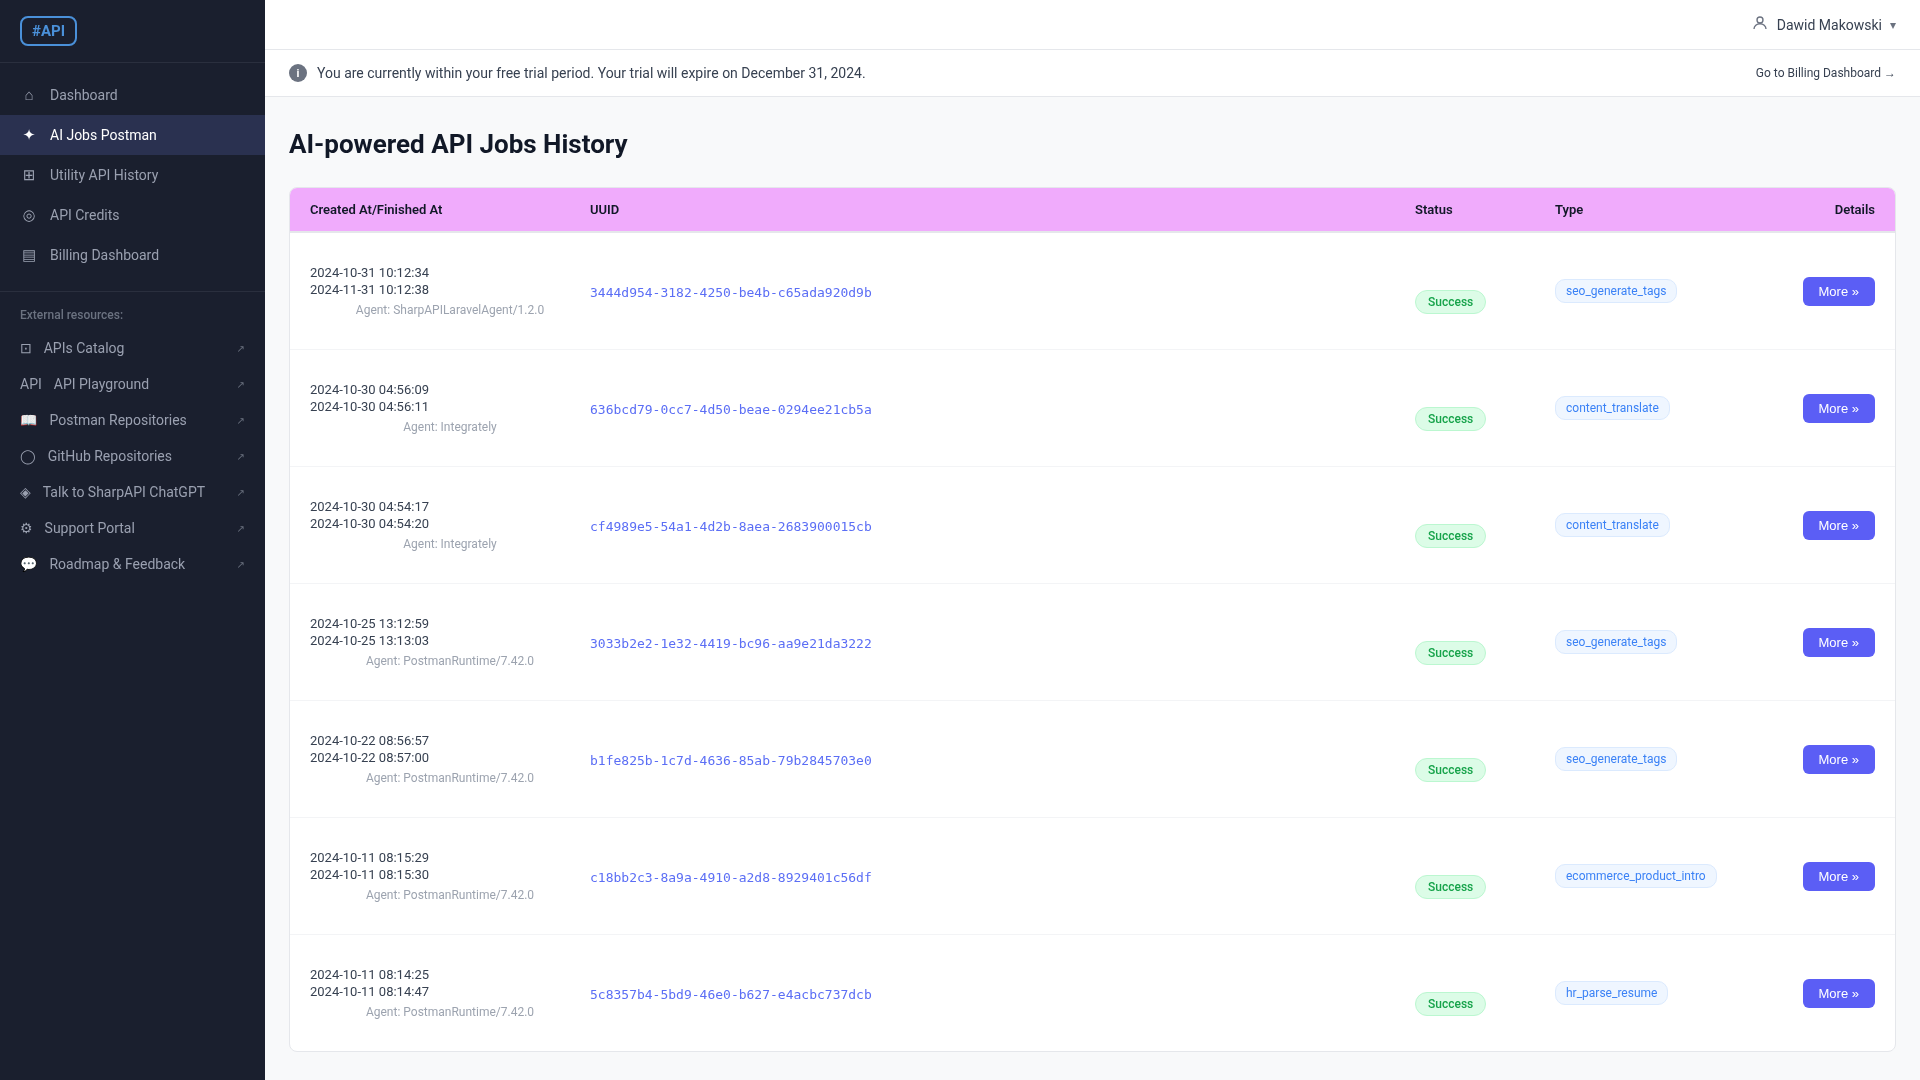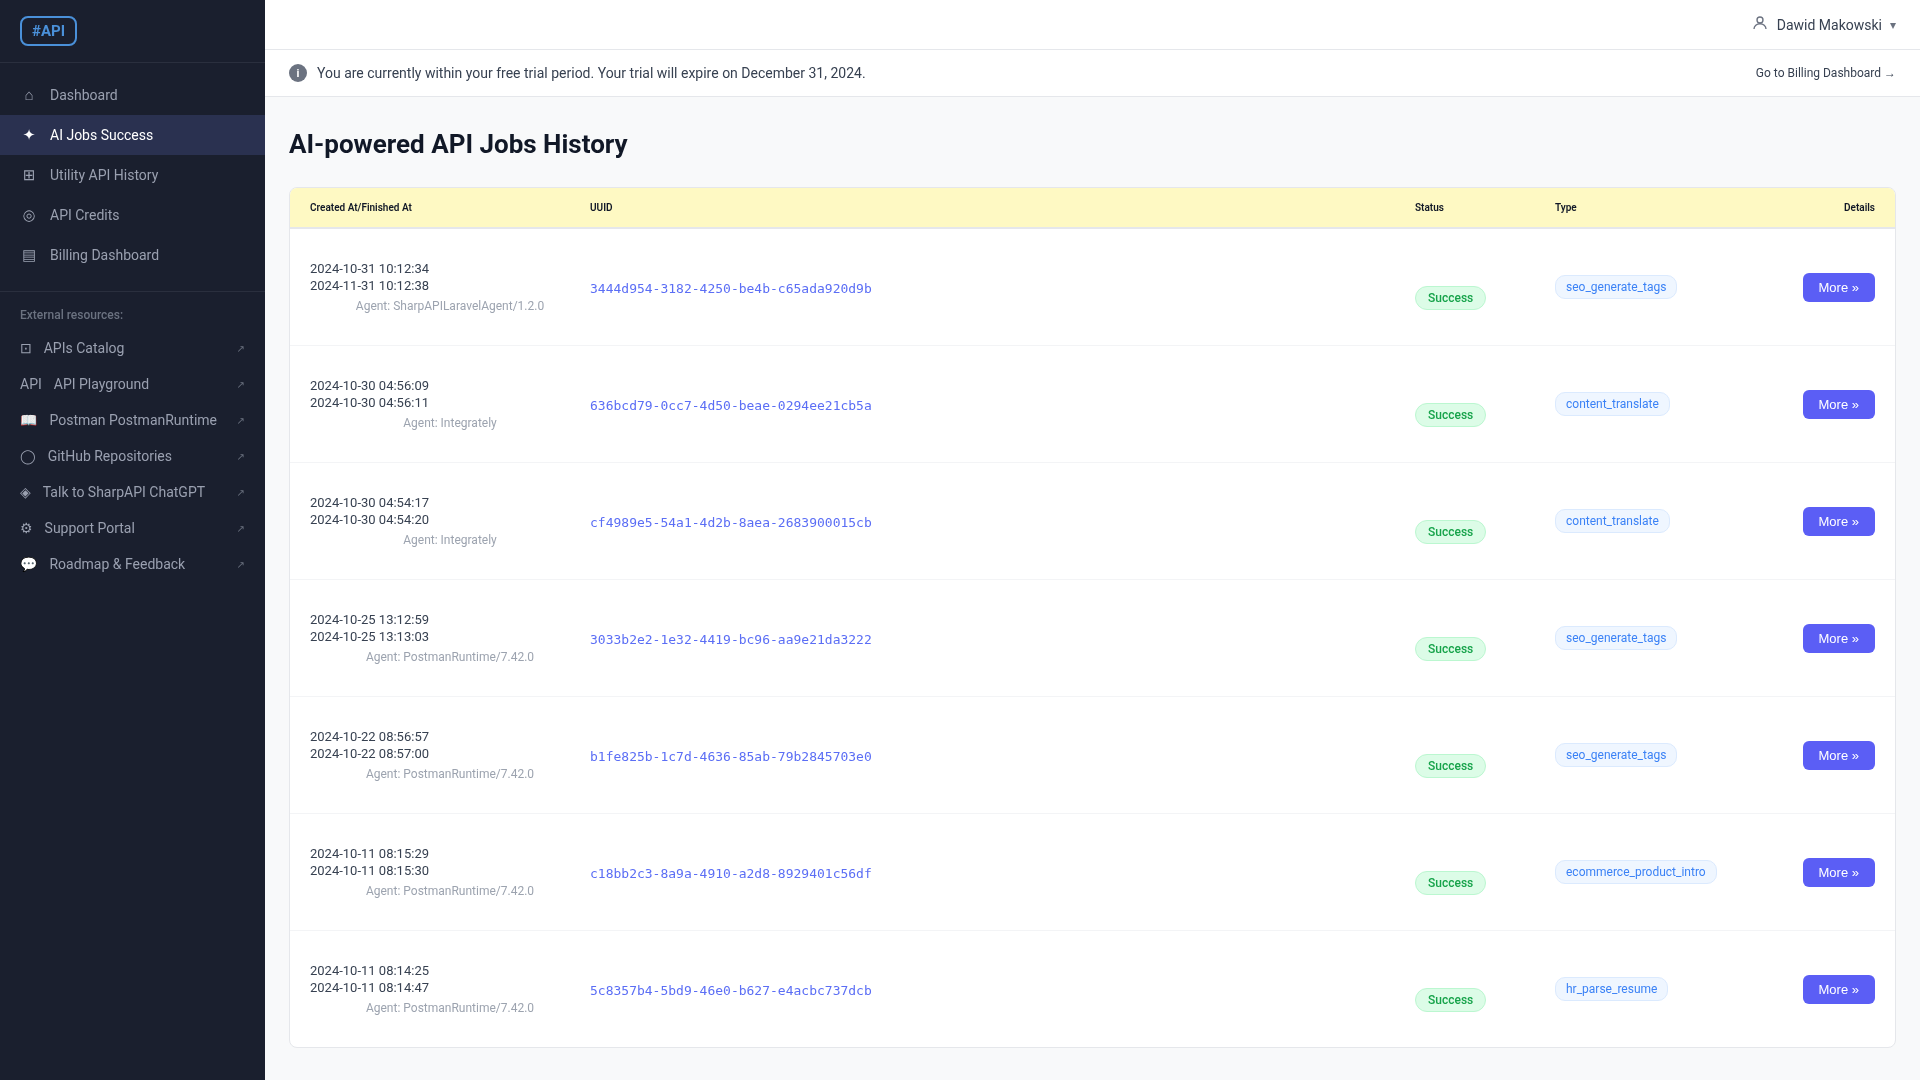--- a/index.html
+++ b/index.html
@@ -154,23 +154,23 @@
       border-radius: 8px;
       overflow: hidden;
       border: 1px solid #e5e7eb;
     }
     .table-header {
       display: grid;
       grid-template-columns: 280px 1fr 140px 200px 120px;
       padding: 14px 20px;
       border-bottom: 2px solid #e5e7eb;
       font-weight: 600;
-      font-size: 10px;
+      font-size: 13px;
       color: #111827;
-      background: #fef9c3;
+      background: #f0abfc;
     }
     .table-header > div:last-child { text-align: right; }
 
     .table-row {
       display: grid;
       grid-template-columns: 280px 1fr 140px 200px 120px;
       padding: 32px 20px;
       border-bottom: 1px solid #f3f4f6;
       align-items: center;
     }
@@ -230,21 +230,21 @@
   </div>
 
   <nav class="sidebar-nav">
 
   <div class="nav-item">
     <span class="icon" style="font-size:15px;">⌂</span>
     <span>Dashboard</span>
   </div>
       <div class="nav-item active">
     <span class="icon" style="font-size:15px;">✦</span>
-    <span>AI Jobs Success</span>
+    <span>AI Jobs Postman</span>
   </div>
       <div class="nav-item">
     <span class="icon" style="font-size:15px;">⊞</span>
     <span>Utility API History</span>
   </div>
       <div class="nav-item">
     <span class="icon" style="font-size:15px;">◎</span>
     <span>API Credits</span>
   </div>
       <div class="nav-item">
@@ -261,21 +261,21 @@
     <span>APIs Catalog</span>
     <span class="ext-icon" style="margin-left:auto;">↗</span>
   </div>
       <div class="external-nav-item">
     <span class="icon" style="font-size:14px;">API</span>
     <span>API Playground</span>
     <span class="ext-icon" style="margin-left:auto;">↗</span>
   </div>
       <div class="external-nav-item">
     <span class="icon" style="font-size:14px;">📖</span>
-    <span>Postman PostmanRuntime</span>
+    <span>Postman Repositories</span>
     <span class="ext-icon" style="margin-left:auto;">↗</span>
   </div>
       <div class="external-nav-item">
     <span class="icon" style="font-size:14px;">◯</span>
     <span>GitHub Repositories</span>
     <span class="ext-icon" style="margin-left:auto;">↗</span>
   </div>
       <div class="external-nav-item">
     <span class="icon" style="font-size:14px;">◈</span>
     <span>Talk to SharpAPI ChatGPT</span>

